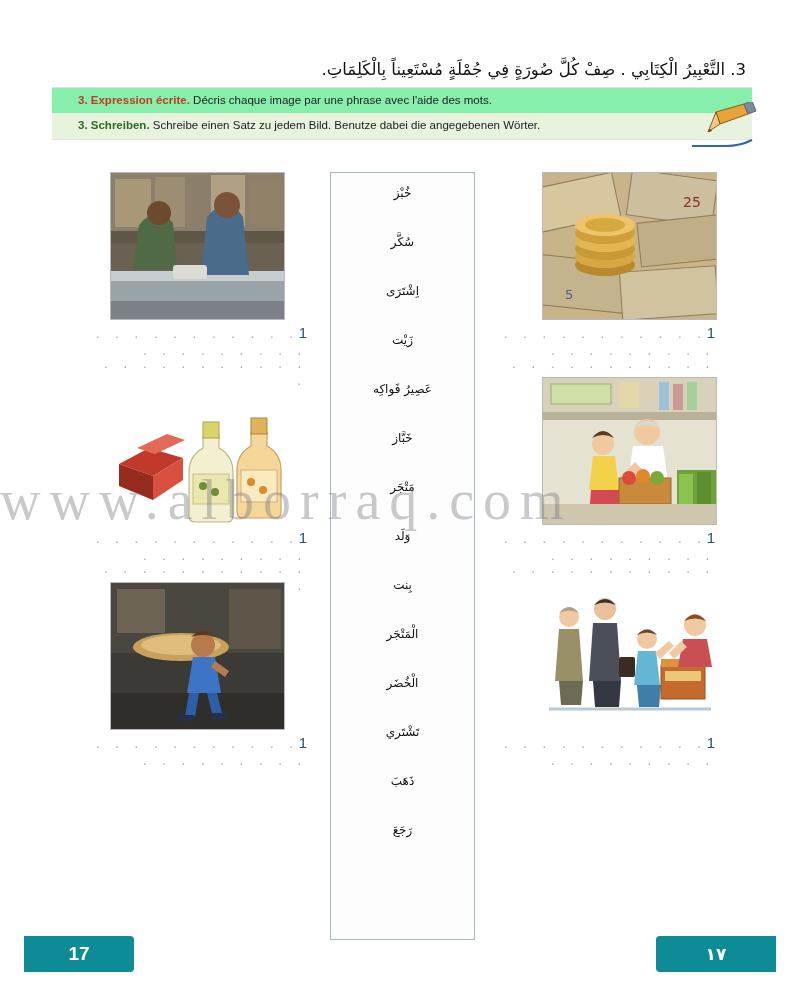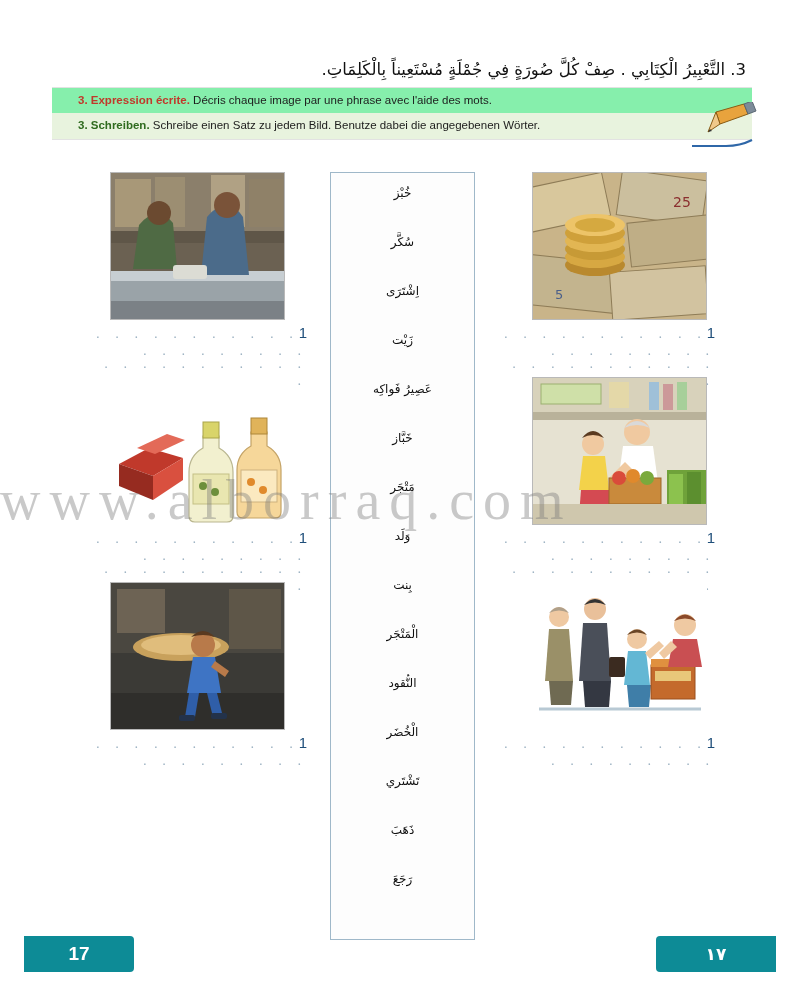--- a/index.html
+++ b/index.html
@@ -90,21 +90,21 @@
   .img-frame {
     width: 175px;
     height: 148px;
     border: 1px solid #b9b9b9;
     box-sizing: border-box;
     overflow: hidden;
     position: relative;
     background: #dfe3e6;
   }
   .col-left .img-frame { margin-left: 18px; }
-  .col-right .img-frame { margin-left: 32px; }
+  .col-right .img-frame { margin-left: 42px; }
 
   .dots-line {
     position: relative;
     height: 30px;
     direction: rtl;
     text-align: right;
     color: #9fb4c4;
     font-size: 15px;
     letter-spacing: 5.5px;
     font-family: "Liberation Sans", sans-serif;
@@ -311,21 +311,20 @@
     <div class="word">خُبْز</div>
     <div class="word">سُكَّر</div>
     <div class="word">اِشْتَرَى</div>
     <div class="word">زَيْت</div>
     <div class="word">عَصِيرُ فَواكِه</div>
     <div class="word">خَبَّاز</div>
     <div class="word">مَتْجَر</div>
     <div class="word">وَلَد</div>
     <div class="word">بِنت</div>
     <div class="word">الْمَتْجَر</div>
-    <div class="word">النُّقود</div>
     <div class="word">الْخُضَر</div>
     <div class="word">تَشْتَري</div>
     <div class="word">ذَهَبَ</div>
     <div class="word">رَجَعَ</div>
   </div>
 
   <div class="col col-right">
 
     <div class="cell">
       <div class="img-frame">

